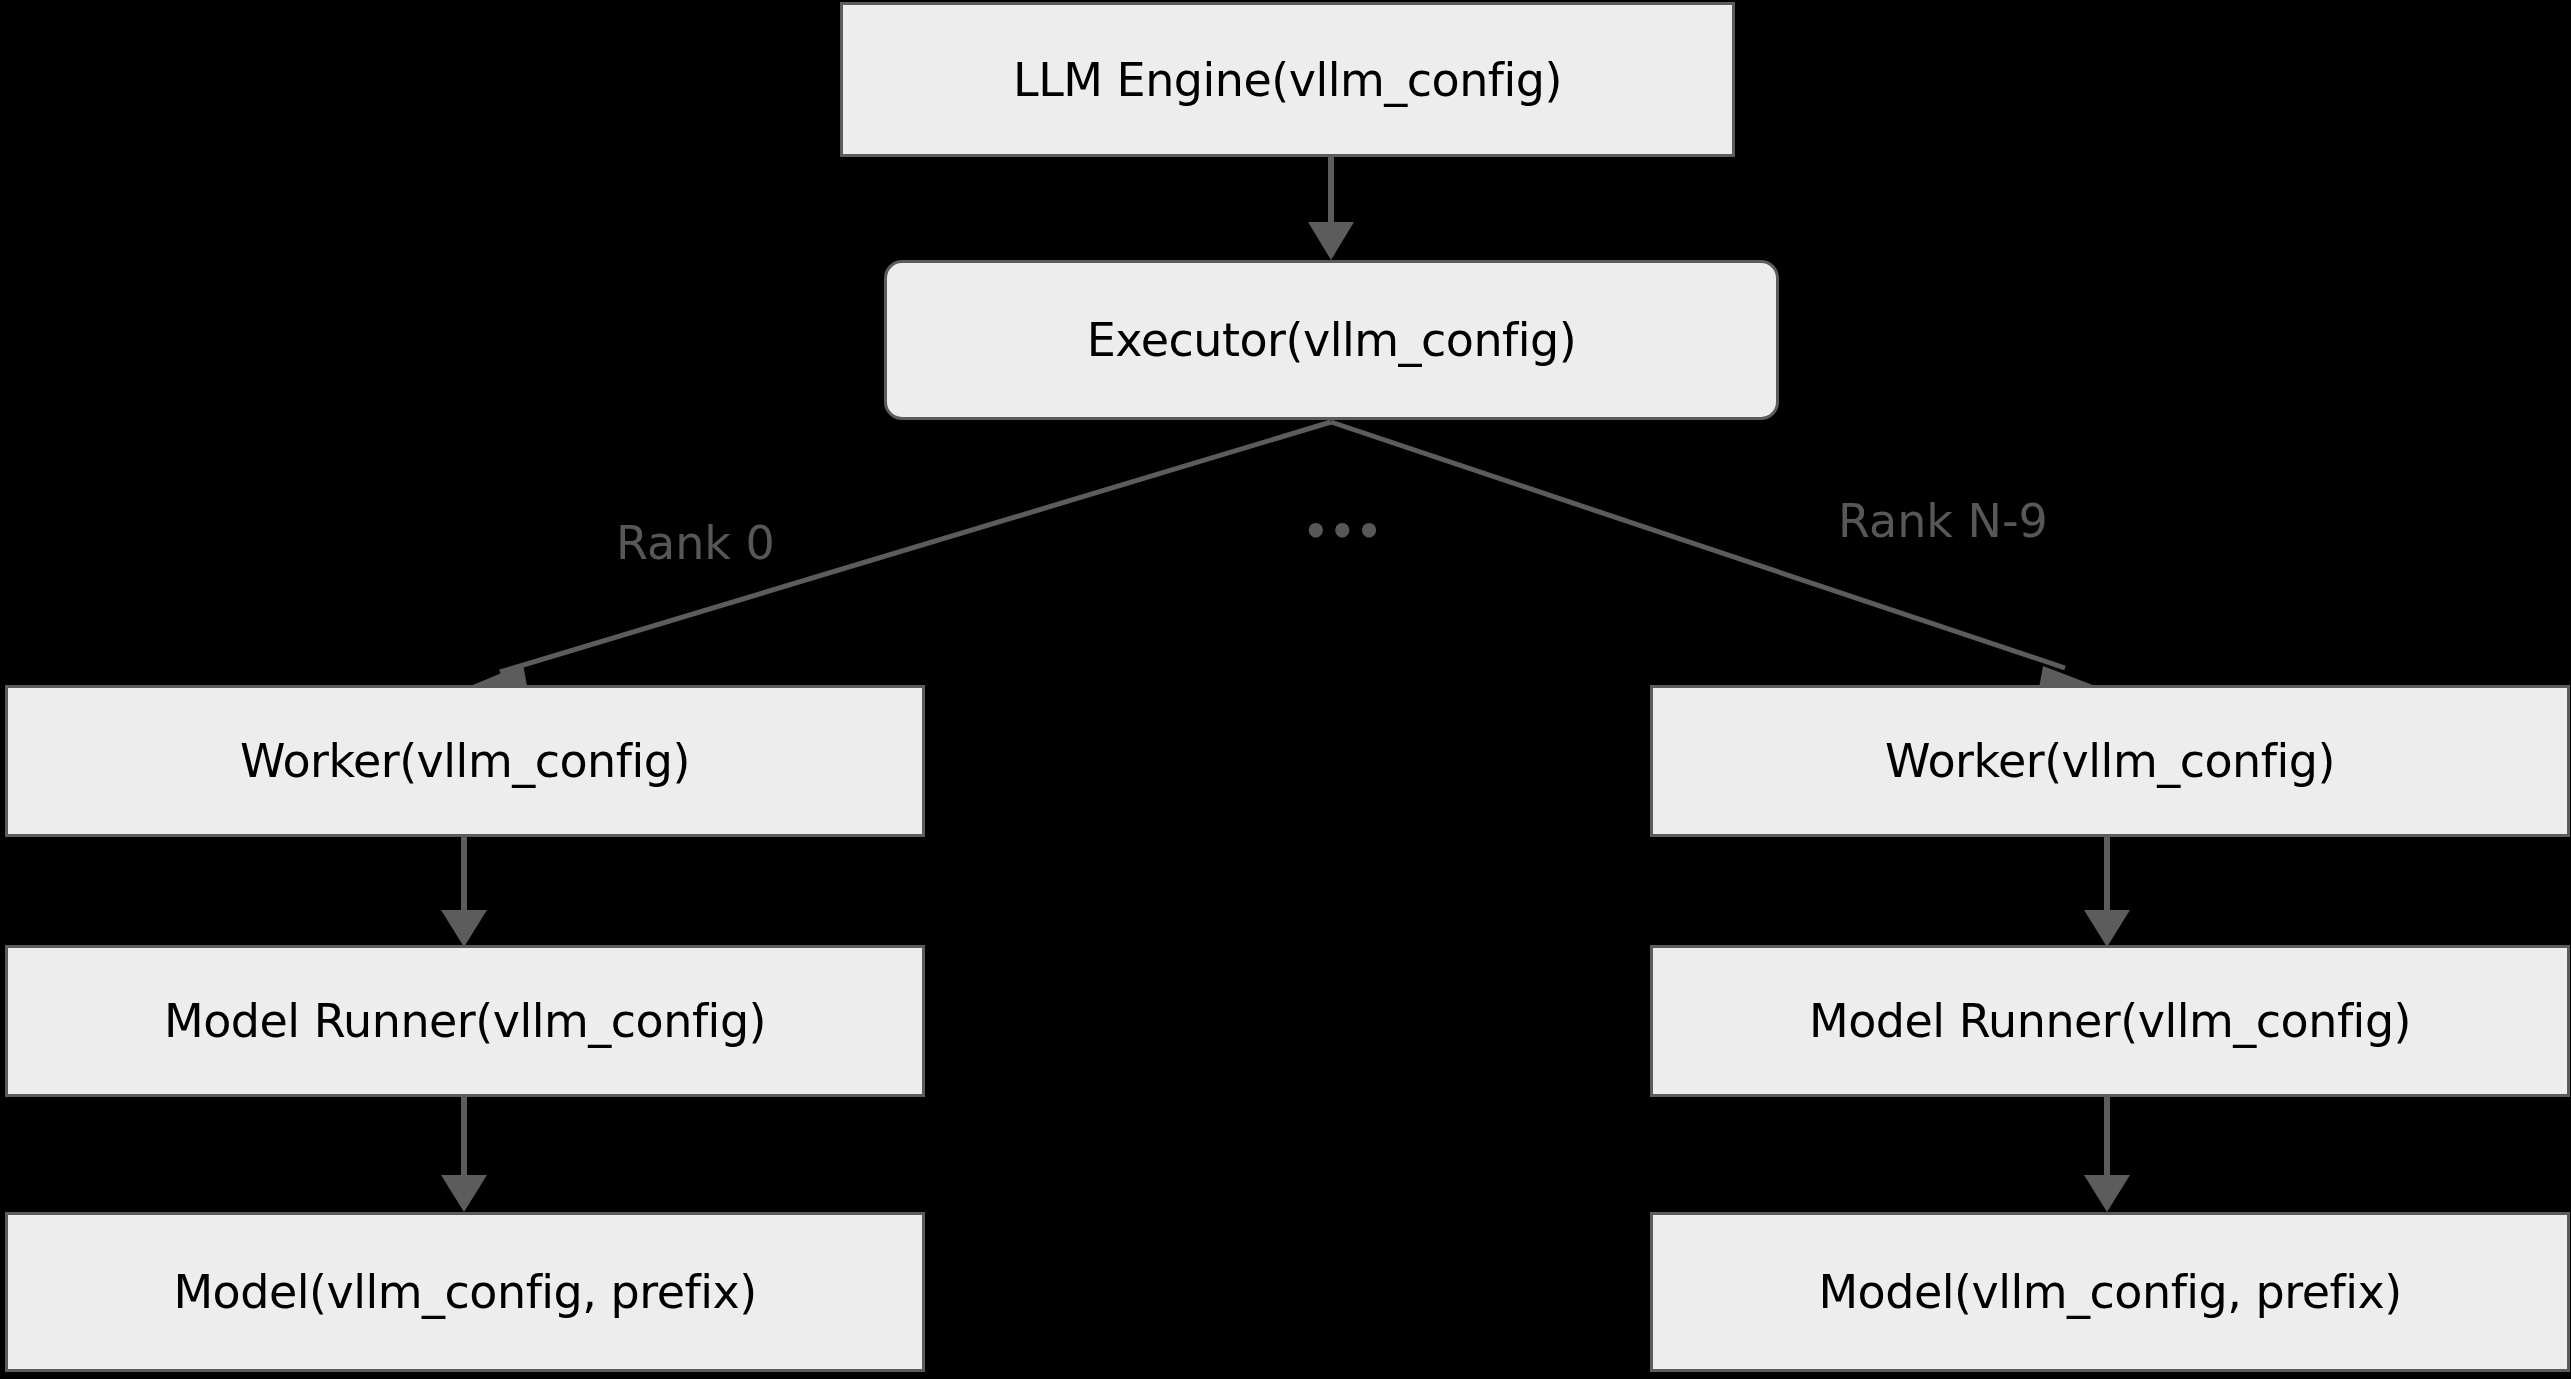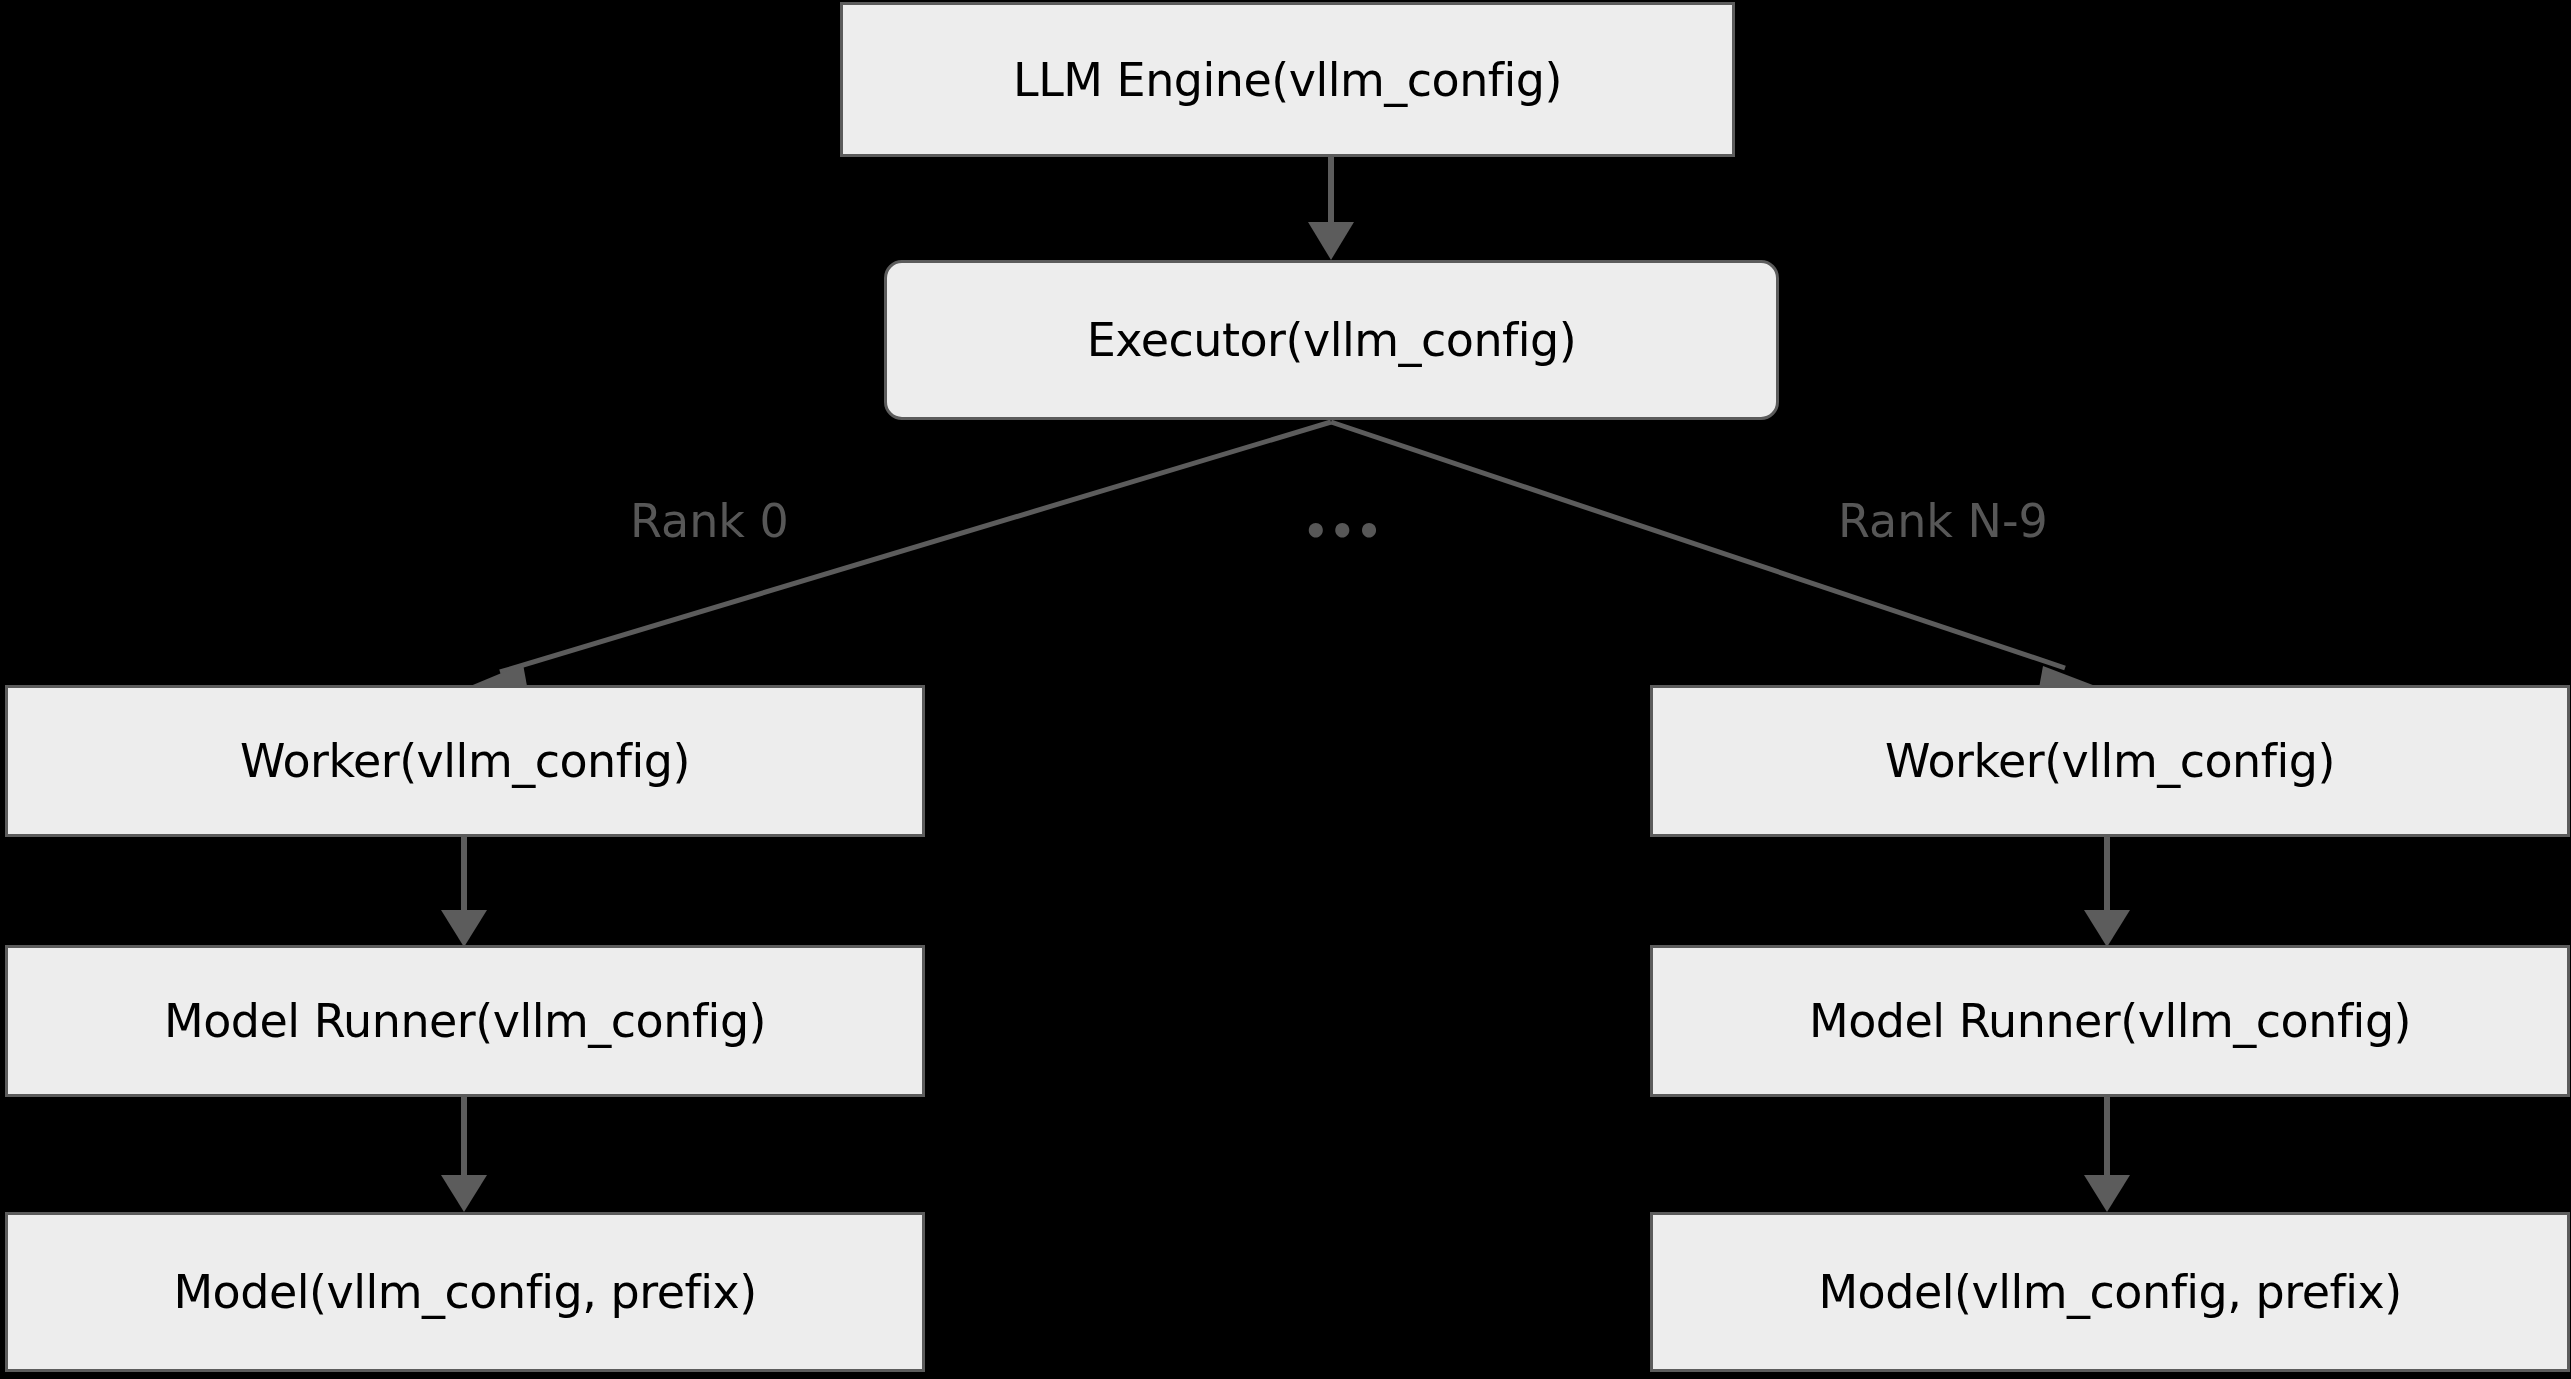--- a/index.html
+++ b/index.html
@@ -134,19 +134,19 @@
   </div>
 
   <div class="node" style="left:1650px; top:945px; width:920px; height:152px;">
     <span class="node-label">Model Runner(vllm_config)</span>
   </div>
 
   <div class="node" style="left:1650px; top:1212px; width:920px; height:160px;">
     <span class="node-label">Model(vllm_config, prefix)</span>
   </div>
 
-  <div class="edge-label" style="left:616px; top:494px;margin-left:14px;">Rank 0</div>
+  <div class="edge-label" style="left:616px; top:516px;">Rank 0</div>
 
   <div class="ellipsis-label" style="left:1303px; top:508px;">•••</div>
 
   <div class="edge-label" style="left:1838px; top:494px;">Rank N-9</div>
 
 </div>
 
 </body></html>

